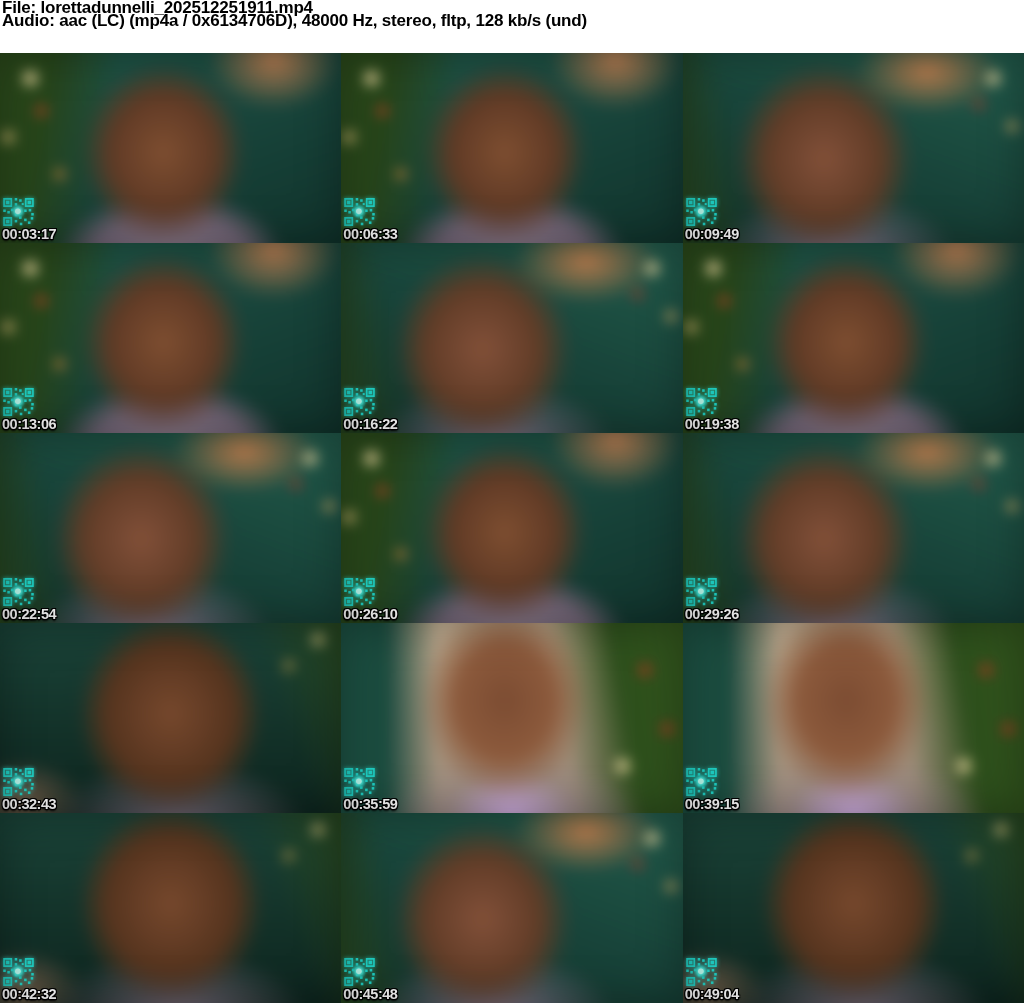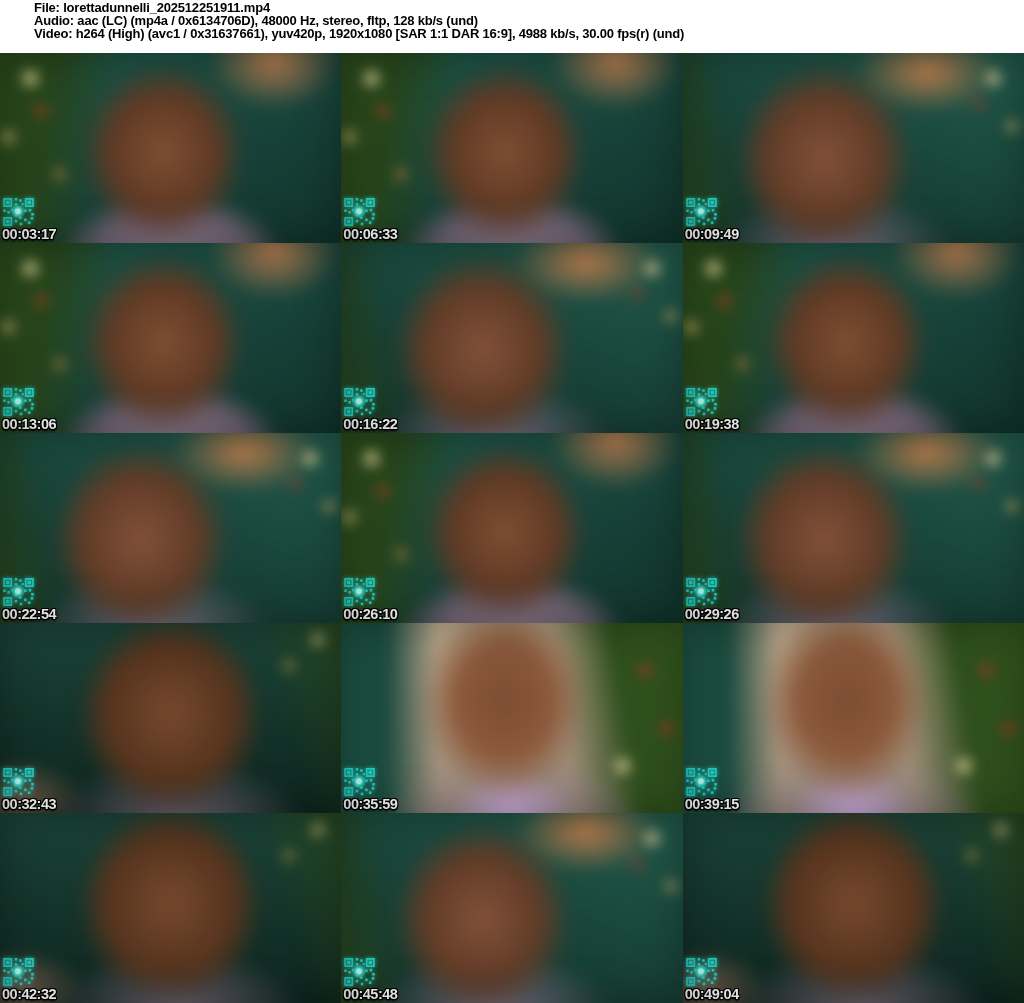--- a/index.html
+++ b/index.html
@@ -6,22 +6,22 @@
   body{
     width:1024px;height:1003px;overflow:hidden;position:relative;
     font-family:"Liberation Sans",sans-serif;
   }
   .sheet{width:1024px;height:1003px;background:#fff;}
 
   
   .meta{
     height:53px;background:#ffffff;color:#000;
     padding:1px 0 0 2px;box-sizing:border-box;
-    font-weight:bold;font-size:13px;line-height:13px;
-    letter-spacing:-0.2px;white-space:nowrap;overflow:hidden;margin-left:32px;
+    font-weight:bold;font-size:17px;line-height:13px;
+    letter-spacing:-0.2px;white-space:nowrap;overflow:hidden;
   }
 
   
   .grid{
     width:1024px;height:710px;background:#000;
     display:grid;grid-template-columns:repeat(3,1fr);grid-auto-rows:190px;
   }
   .cell{
     position:relative;overflow:hidden;background:#10211c;
     box-shadow:inset 0 1px 0 rgba(0,0,0,.55), inset 1px 0 0 rgba(0,0,0,.45);
@@ -82,21 +82,20 @@
   }
 </style>
 </head>
 <body>
 
 <div class="sheet">
 
   <header class="meta">
     <div>File: lorettadunnelli_202512251911.mp4</div>
     <div>Audio: aac (LC) (mp4a / 0x6134706D), 48000 Hz, stereo, fltp, 128 kb/s (und)</div>
-    <div>Video: h264 (High) (avc1 / 0x31637661), yuv420p, 1920x1080 [SAR 1:1 DAR 16:9], 4988 kb/s, 30.00 fps(r) (und)</div>
   </header>
 
   <div class="grid" id="grid">
       <div class="cell v1">
     <div class="art"></div>
     <div class="wm">
       <svg viewBox="0 0 24 22" width="31" height="28" xmlns="http://www.w3.org/2000/svg">
         <defs>
           <radialGradient id="qglow" cx="50%" cy="50%" r="50%">
             <stop offset="0%" stop-color="#eafffb"></stop>

